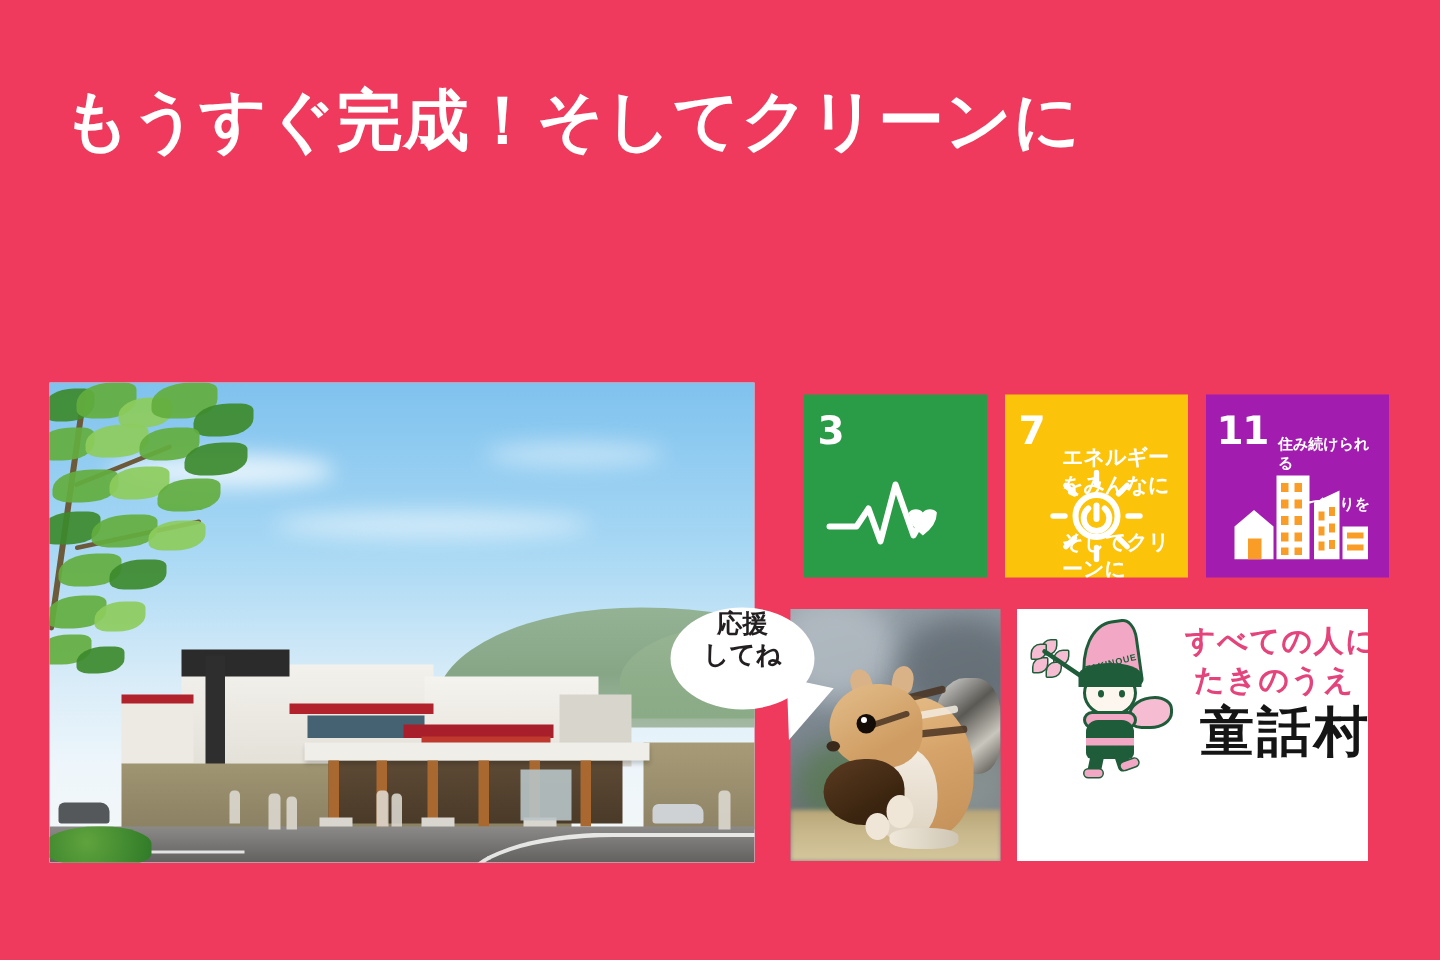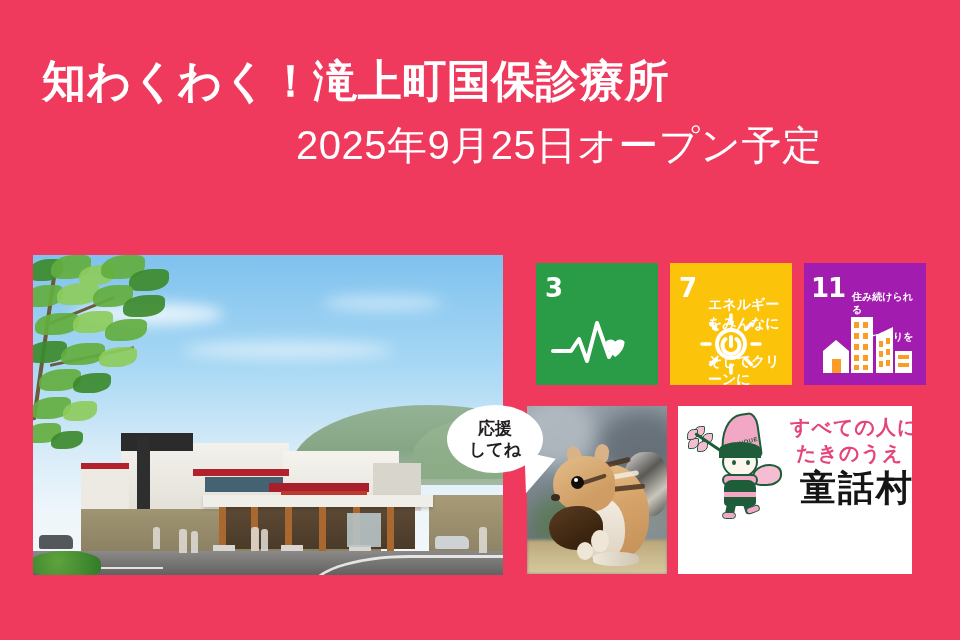--- a/index.html
+++ b/index.html
@@ -97,21 +97,21 @@
   .r-bush{ position:absolute; left:-4px; top:296px; width:72px; height:26px; background:radial-gradient(circle at 40% 40%,#5fa33d,#2f7a28); border-radius:50% 45% 30% 40%; }
   .r-car{ position:absolute; background:#cfd2d4; border-radius:4px 6px 2px 2px; }
   .car1{ left:6px; top:280px; width:34px; height:14px; background:#54585b; }
   .car2{ left:402px; top:281px; width:34px; height:13px; }
   .person{ position:absolute; background:#ddd9d2; opacity:.88; border-radius:3px 3px 0 0; }
 
   
   .bubble{
     position:absolute; left:447px; top:405px; width:96px; height:68px;
     background:#ffffff; border-radius:48px/34px; z-index:6;
-    display:flex; align-items:center; justify-content:center;
+    display:flex; align-items:flex-start; justify-content:center;
   }
   .bubble-txt{
     font-size:17px; font-weight:700; color:#231f20; line-height:1.25; text-align:center;
     font-family:"Liberation Sans","DejaVu Sans",sans-serif;
   }
   .bubble-tail{
     position:absolute; left:520px; top:455px; width:0; height:0; z-index:5;
     border-left:10px solid transparent; border-right:22px solid transparent;
     border-top:40px solid #ffffff;
     transform:rotate(12deg);
@@ -270,22 +270,21 @@
   .f-flower{ position:absolute; left:2px; top:14px; width:24px; height:24px; }
   .f-petal{
     position:absolute; width:11px; height:11px; background:#f6bcd2;
     border:1.5px solid #1e5c3a; border-radius:60% 10% 60% 10%;
   }
 </style>
 </head>
 <body>
 
 <div class="headings">
-  <div class="title-1">知わくわく！滝上町国保診療所</div>
-  <div class="title-2">2025年9月25日オープン予定</div>
+  <div class="title-1">もうすぐ完成！そしてクリーンに</div>
 </div>
 
 <div class="render">
   <div class="r-sky"></div>
   <div class="r-cloud c1"></div>
   <div class="r-cloud c2"></div>
   <div class="r-cloud c3"></div>
 
   <div class="r-hill"></div>
   <div class="r-hill2"></div>

